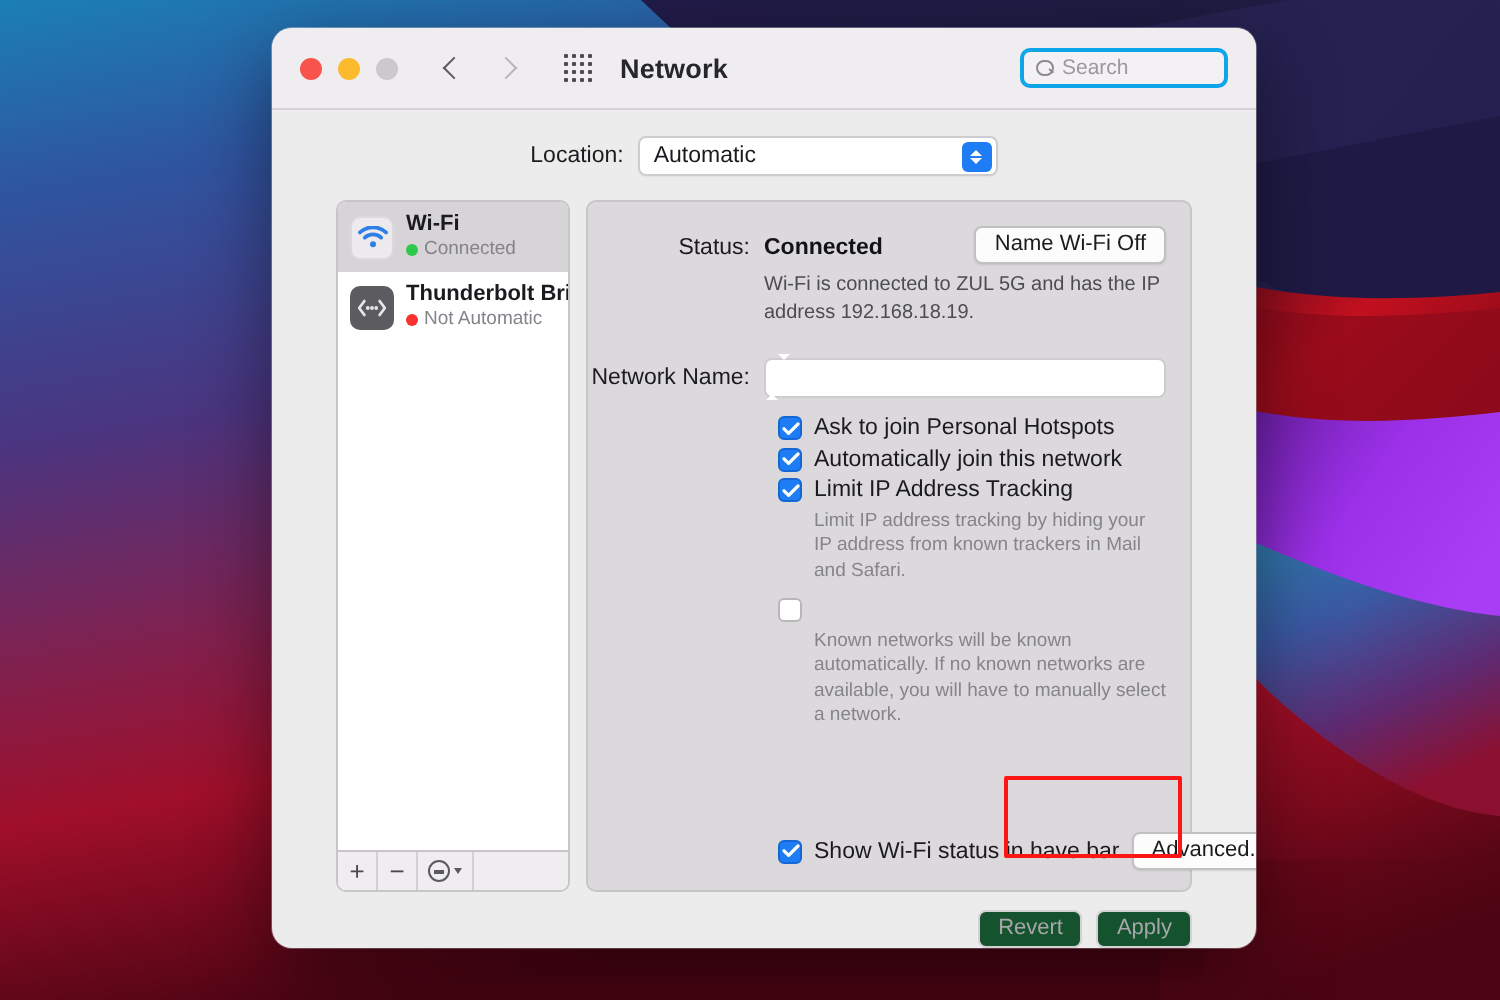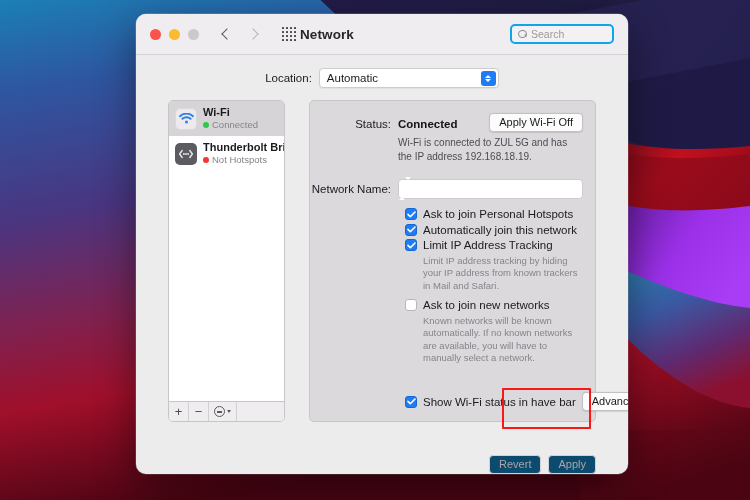--- a/index.html
+++ b/index.html
@@ -54,21 +54,21 @@
 
   .grid-icon{
     margin-left:22px;
     width:14px; height:14px;
     display:grid; grid-template-columns:repeat(4,1fr); grid-template-rows:repeat(4,1fr);
     gap:1.4px;
   }
   .grid-icon i{ background:#4d4c4f; border-radius:.5px; display:block; }
 
   .win-title{
-    margin-left:4px;
+    margin-left:14px;
     font-size:13.5px; font-weight:bold; color:#27262a;
     letter-spacing:.1px;
     text-align:right;
   }
 
   .searchbox{
     position:absolute; right:14px; top:50%; transform:translateY(-50%);
     width:104px; height:20px;
     background:#f3f1f3; border:2px solid #0ea5e9; border-radius:5px;
     display:flex; align-items:center; padding:0 6px; gap:4px;
@@ -101,21 +101,21 @@
     width:15px; height:15px; border-radius:3px;
     background:#1e7df4;
     display:flex; flex-direction:column; align-items:center; justify-content:center; gap:1px;
   }
   .stepper .up, .stepper .dn{
     width:0; height:0; border-left:3px solid transparent; border-right:3px solid transparent;
   }
   .stepper .up{ border-bottom:3.4px solid #fff; }
   .stepper .dn{ border-top:3.4px solid #fff; }
 
-  .panes{ flex:1; display:flex; gap:24px; min-height:0; }
+  .panes{ flex:1; display:flex; gap:8px; min-height:0; }
 
   
   .sidebar{
     width:117px; display:flex; flex-direction:column;
     background:#fff; border:1px solid #c8c5c9; border-radius:5px;
     overflow:hidden;
   }
   .svc-list{ flex:1; }
   .svc{
     display:flex; align-items:center; gap:6px;
@@ -162,21 +162,21 @@
     font-size:11.5px; color:#1c1b1f; flex:0 0 auto; line-height:16px;
   }
   .status-val{ font-size:11.5px; font-weight:bold; color:#131216; line-height:16px; }
   .btn{
     background:#fcfcfc; border:.5px solid #c3c0c4; border-radius:4px;
     font-size:11px; color:#1b1a1e;
     padding:2px 9px 3px;
     box-shadow:0 .5px 1.2px rgba(0,0,0,.11);
     white-space:nowrap;
   }
-  .btn.dim{ background:#0c4a6e; color:#a8a6ab; box-shadow:none; border-color:#d4d1d5;margin-top:24px; }
+  .btn.dim{ background:#14532d; color:#a8a6ab; box-shadow:none; border-color:#d4d1d5; }
   .turn-wifi{ margin-left:auto; margin-right:0; }
 
   .help-text{
     font-size:10px; color:#4d4c51; line-height:13.5px;
     margin-top:4px; max-width:205px;
   }
 
   .netname-row{ margin-top:16px; align-items:center; }
   .netname-field{
     flex:1; height:20px; margin-right:0;
@@ -363,21 +363,21 @@
                 <path d="M11.8 1.5 L14.4 5 L11.8 8.5" stroke="#e8e6ea" stroke-width="1.4" fill="none" stroke-linecap="round" stroke-linejoin="round"></path>
                 <circle cx="5.9" cy="5" r=".95" fill="#e8e6ea"></circle>
                 <circle cx="8" cy="5" r=".95" fill="#e8e6ea"></circle>
                 <circle cx="10.1" cy="5" r=".95" fill="#e8e6ea"></circle>
               </svg>
             </span>
             <span class="svc-text">
               <span class="svc-name">Thunderbolt Bridge</span>
               <span class="svc-status">
                 <span class="dot" style="background:#f8322c"></span>
-                <span>Not Hotspots</span>
+                <span>Not Automatic</span>
               </span>
             </span>
           </div>
 
         </div>
 
         <div class="svc-toolbar">
           <span class="tb-btn">+</span>
           <span class="tb-btn">−</span>
           <span class="tb-btn wide">
@@ -386,21 +386,21 @@
           </span>
           <span class="tb-fill"></span>
         </div>
       </div>
 
       <div class="detail">
 
         <div class="row">
           <span class="lbl">Status:</span>
           <span class="status-val">Connected</span>
-          <button class="btn turn-wifi">Apply Wi-Fi Off</button>
+          <button class="btn turn-wifi">Name Wi-Fi Off</button>
         </div>
 
         <div class="row">
           <span class="lbl"></span>
           <span class="help-text">Wi-Fi is connected to ZUL 5G and has the IP address 192.168.18.19.</span>
         </div>
 
         <div class="row netname-row">
           <span class="lbl">Network Name:</span>
           <div class="netname-field">
@@ -436,21 +436,20 @@
               <svg width="9" height="7" viewBox="0 0 9 7">
                   <path d="M1 3.4 L3.3 5.7 L8 1" stroke="#fff" stroke-width="1.6" fill="none" stroke-linecap="round" stroke-linejoin="round"></path>
                 </svg>
             </span>
             <span class="chk-label">Limit IP Address Tracking</span>
           </div>
           <div class="sub-note">Limit IP address tracking by hiding your IP address from known trackers in Mail and Safari.</div>
 
           <div class="chk-row">
             <span class="chk off"></span>
-            <span class="chk-label">Ask to join new networks</span>
           </div>
           <div class="sub-note">Known networks will be known automatically. If no known networks are available, you will have to manually select a network.</div>
 
         </div>
 
         <div class="spacer"></div>
 
         <div class="bottom-row">
           <span class="chk">
             <svg width="9" height="7" viewBox="0 0 9 7">

